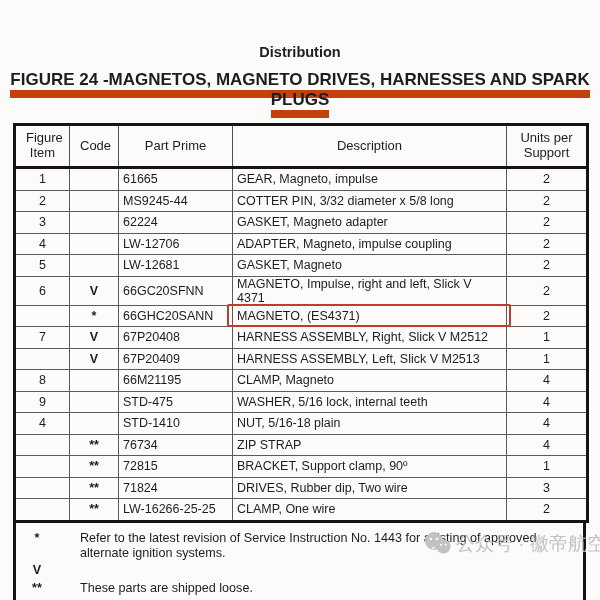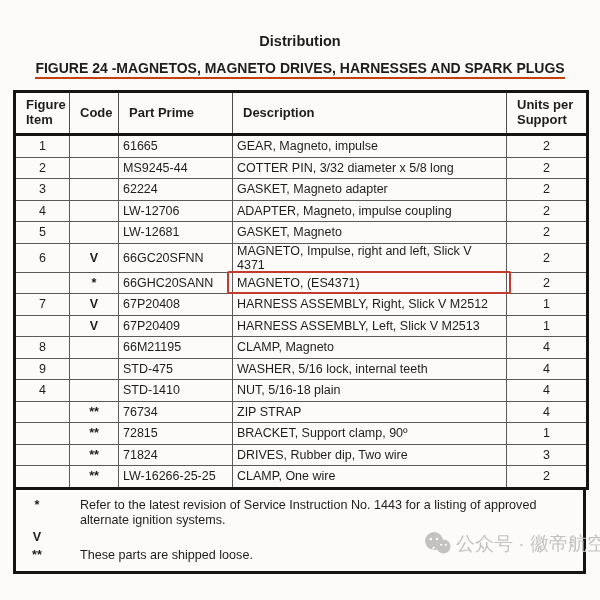--- a/index.html
+++ b/index.html
@@ -2,35 +2,35 @@
 <html style="--highlight-color: #c23b2c; --watermark-color: #c3c2c0;"><head>
 <meta charset="utf-8">
 <style>
   html,body { margin:0; padding:0; background:#ffffff; }
   .page {
     width:600px; height:600px; background:#fcfbf9; position:relative;
     font-family:"Liberation Sans", sans-serif; color:#1d1d1d;
     box-sizing:border-box; overflow:hidden;
   }
   .section-title {
-    padding-top:33px; text-align:center; font-weight:bold; font-size:14.5px;
+    padding-top:44px; text-align:center; font-weight:bold; font-size:14.5px;
   }
   .figure-title-wrap { text-align:center; margin-top:10px; }
   .figure-title {
-    font-weight:bold; font-size:14px;
-    border-bottom:2px solid #c2410c; padding-bottom:1px;
+    font-weight:bold; font-size:17px;
+    border-bottom:8px solid #c2410c; padding-bottom:1px;
   }
   table.parts {
     border-collapse:collapse; margin:13px 0 0 13px; width:573px;
     table-layout:fixed; border:3px solid #141414;
   }
   table.parts th {
-    border:1px solid #4f4f4f; font-size:13px; font-weight:bold;
+    border:1px solid #4f4f4f; font-size:13px; font-weight:normal;
     white-space:pre-line; padding:3px 10px; height:34px;
-    vertical-align:middle; text-align:left; line-height:1.15;
+    vertical-align:middle; text-align:center; line-height:1.15;
   }
   table.parts thead tr { border-bottom:3px solid #141414; }
   table.parts td {
     border:1px solid #5a5a5a; font-size:12.5px; height:20.5px;
     padding:0 4px; vertical-align:middle; overflow:visible;
   }
   td.c { text-align:center; }
   td.l { text-align:left; padding-left:10px; }
   td.code { font-weight:bold; }
   td.hl { position:relative; }

